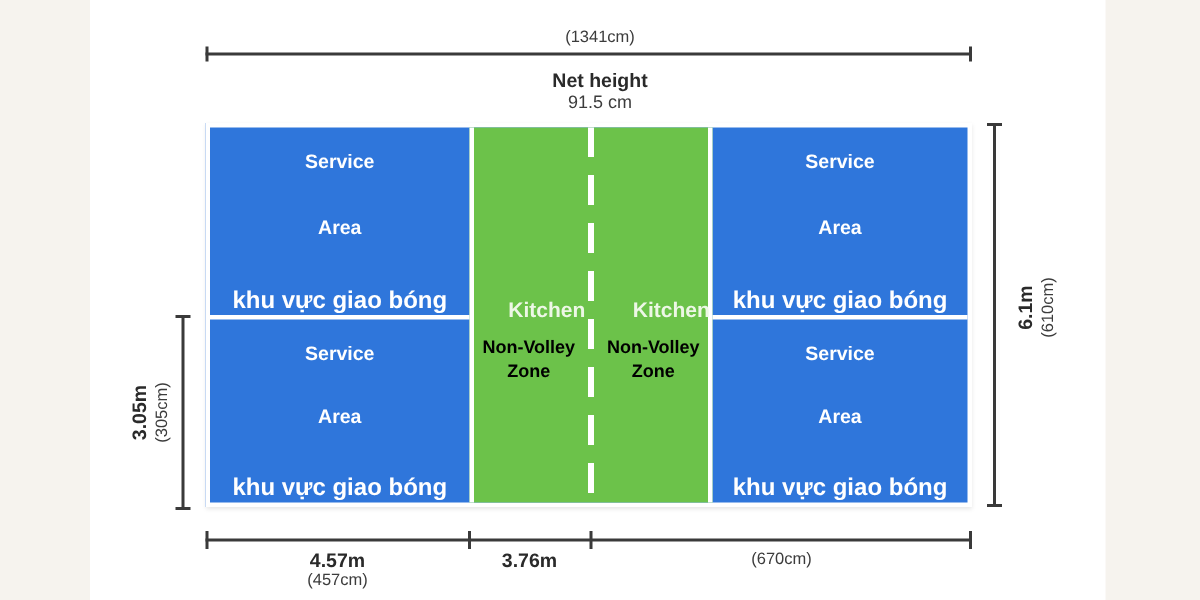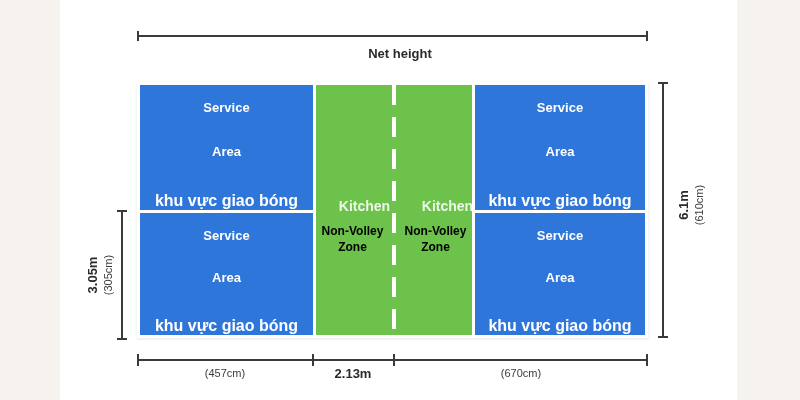--- a/index.html
+++ b/index.html
@@ -52,26 +52,28 @@
   .klabel.kl { left:173px; } .klabel.kr { left:256px; }
   .ktitle { color:#edf7e6; font-size:14px; font-weight:bold;padding-left:24px; }
   .ksub   { color:#000000; font-size:12px; font-weight:bold; line-height:1.3; margin-top:10px; }
 </style>
 </head>
 <body>
 
 <div class="canvas">
   <div class="panel"></div>
 
+  <div class="dim-cm" style="left:300px; top:19px; width:200px;">(1341cm)</div>
   <div class="dline-h" style="left:137px; top:35px; width:511px;">
     <span class="cap-v l"></span>
     <span class="cap-v r"></span>
   </div>
 
   <div class="dim-m" style="left:300px; top:47px; width:200px;">Net height</div>
+  <div class="dim-cm" style="left:300px; top:62px; width:200px; font-size:12px;">91.5 cm</div>
 
   <div class="court">
     <div class="kitchen"></div>
     <div class="net-line"></div>
     <div class="cline l"></div>
     <div class="cline r"></div>
 
     <div class="quad tl">
       <div class="svc">Service</div>
       <div class="svc">Area</div>
@@ -127,21 +129,22 @@
     <span class="dim-cm">(610cm)</span>
   </div>
 
   <div class="dline-h" style="left:137px; top:359px; width:511px;">
     <span class="cap-v l" style="height:12px; top:-5px;"></span>
     <span class="tick-v" style="left:175px;"></span>
     <span class="tick-v" style="left:256px;"></span>
     <span class="cap-v r" style="height:12px; top:-5px;"></span>
   </div>
   <div class="bseg" style="left:155px;">
+    <span class="dim-m">4.57m</span>
     <span class="dim-cm">(457cm)</span>
   </div>
   <div class="bseg" style="left:283px;">
-    <span class="dim-m">2.13m</span>
+    <span class="dim-m">3.76m</span>
   </div>
   <div class="bseg" style="left:451px;">
     <span class="dim-cm">(670cm)</span>
   </div>
 </div>
 
 </body></html>

